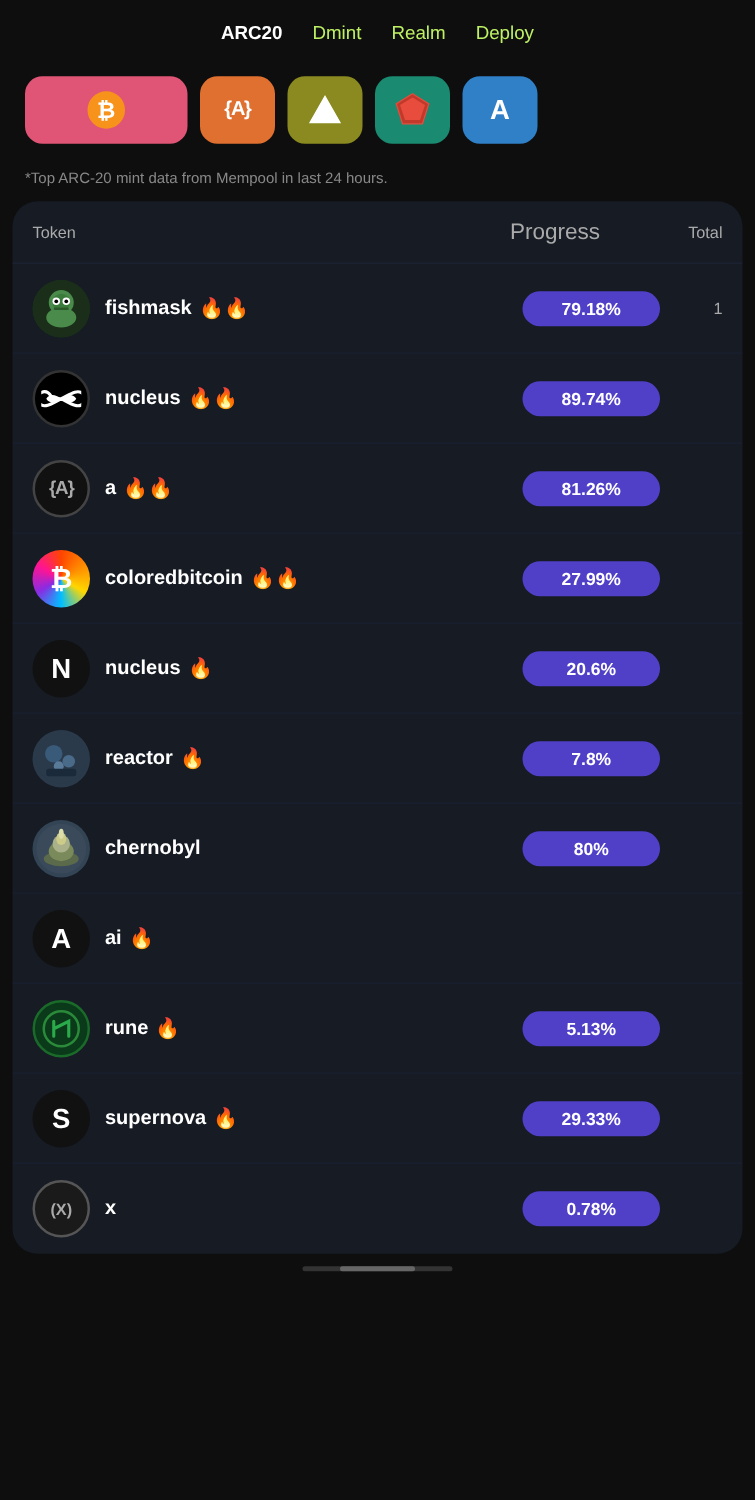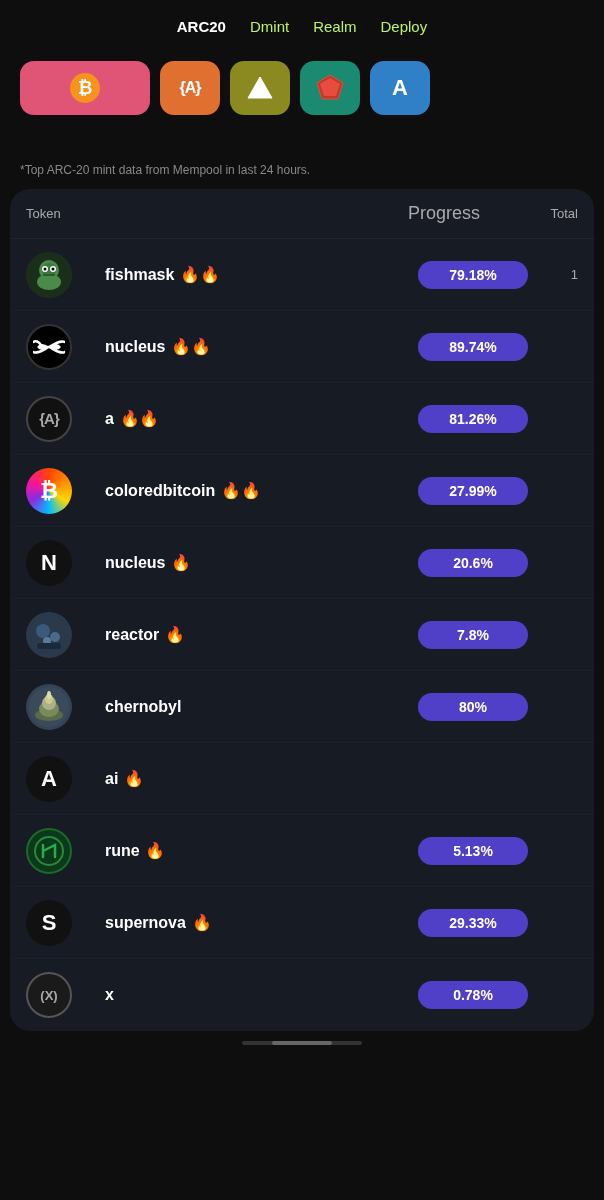--- a/index.html
+++ b/index.html
@@ -56,21 +56,20 @@
     .icon-btn-small {
       width: 60px;
       height: 54px;
     }
 
     
     .subtitle {
       font-size: 12px;
       color: #888888;
       padding: 4px 20px 12px;
-      margin-top: 28px;
     }
 
     
     .table-container {
       background: #161b24;
       border-radius: 20px;
       margin: 0 10px;
       overflow: hidden;
     }
 
@@ -131,21 +130,20 @@
       overflow: hidden;
     }
 
     .token-name-row {
       display: flex;
       align-items: center;
       gap: 6px;
       font-size: 16px;
       font-weight: 600;
       color: #ffffff;
-      margin-left: 21px;
     }
 
     .fire-emoji {
       font-size: 16px;
     }
 
     .progress-badge {
       width: 110px;
       background: #5040c8;
       border-radius: 20px;

